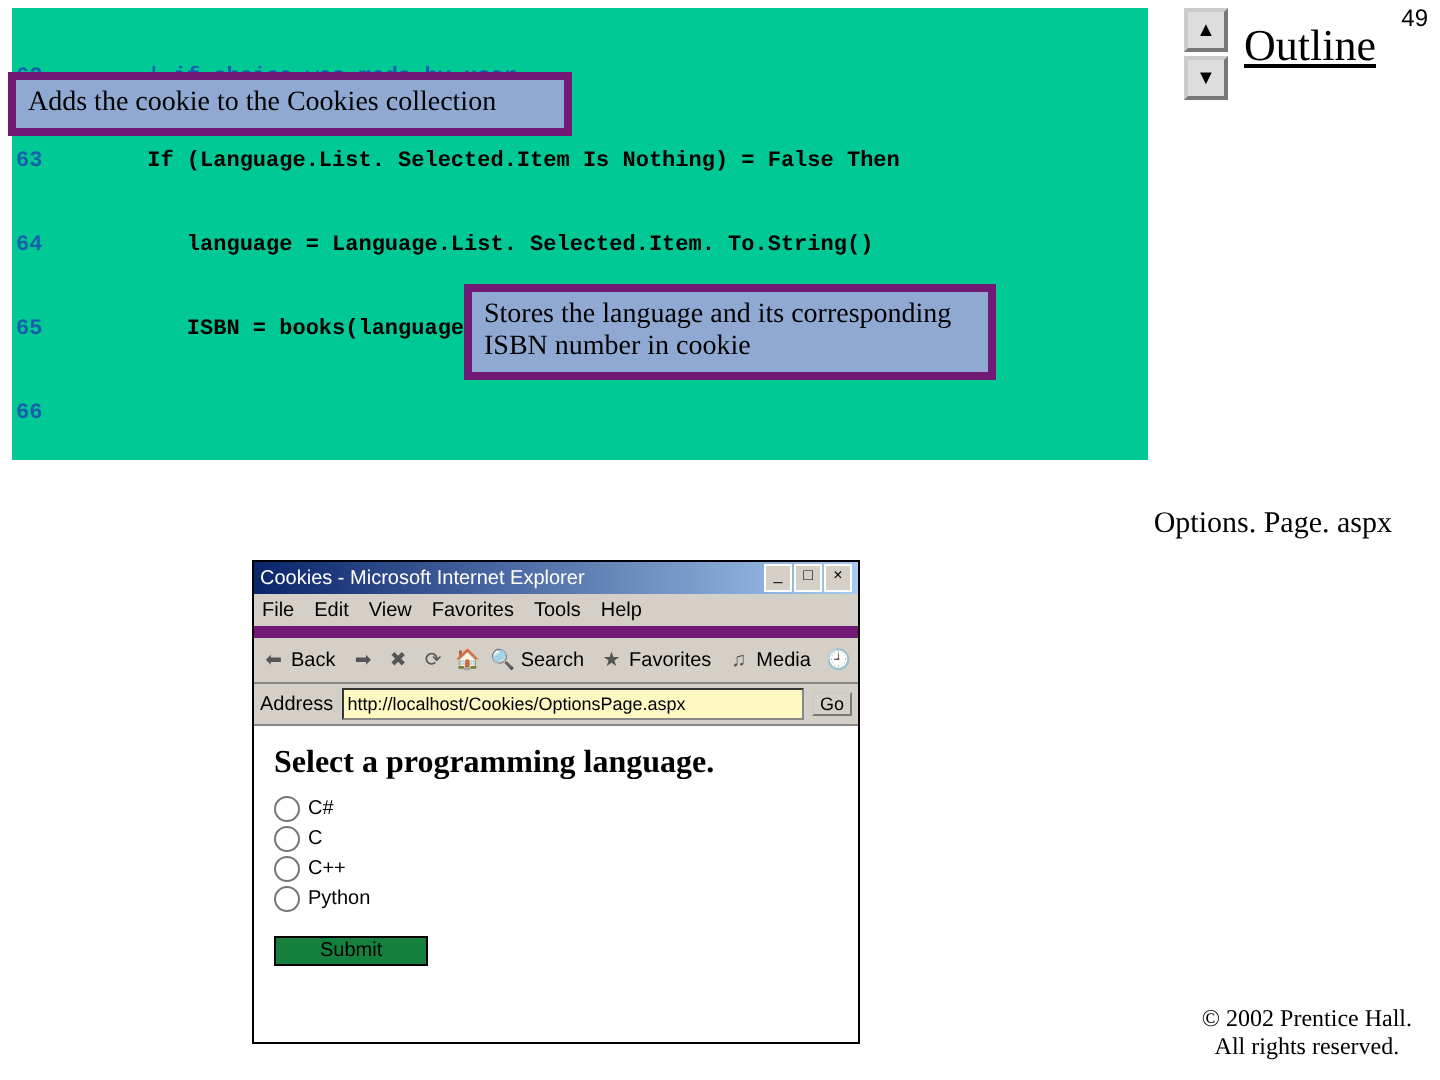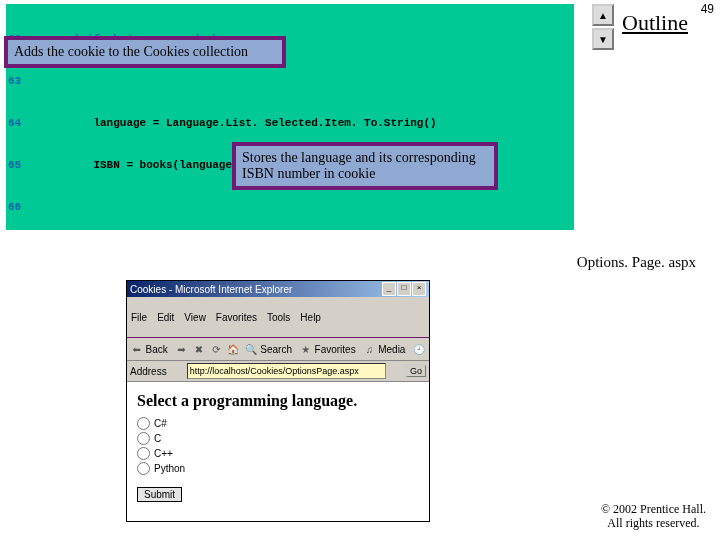--- a/index.html
+++ b/index.html
@@ -132,23 +132,23 @@
   .titlebar .winbtn {
     width: 12px; height: 12px; background:#D4D0C8; border:1px solid #fff;
     font-size:8px; text-align:center; line-height:10px; color:#000; cursor:pointer;
   }
   .menubar {
     height: 16px;
     background: #D4D0C8;
     display: flex;
     align-items: center;
     gap: 10px;
-    padding: 12px 4px;
-    font-size: 10px;
-    border-bottom: 1px solid #701a75;
+    padding: 0 4px;
+    font-size: 10px;
+    border-bottom: 6px solid #701a75;
   }
   .toolbar {
     height: 22px;
     background: #D4D0C8;
     border-bottom: 1px solid #888;
     display: flex;
     align-items: center;
     padding: 0 2px;
     gap: 2px;
   }
@@ -157,21 +157,21 @@
     display:flex; align-items:center; justify-content:center;
     font-size:10px; color:#555; cursor:pointer;
   }
   .tb-label { font-size:10px; margin-left:-1px; margin-right:4px;}
   .addrbar {
     height: 20px;
     background: #D4D0C8;
     display: flex;
     align-items: center;
     padding: 0 3px;
-    gap: 20px;
+    gap: 4px;
     border-bottom: 1px solid #888;
   }
   .addr-input {
     flex: 1;
     height: 14px;
     border: 1px inset #888;
     background: #fef9c3;
     font-size: 9px;
     padding: 0 2px;
     outline: none;
@@ -197,32 +197,32 @@
     display: flex;
     align-items: center;
     gap: 4px;
     font-size: 10px;
     margin: 2px 0;
   }
   .radio-row input { margin:0; }
   .submit-btn {
     margin-top: 10px;
     font-size: 10px;
-    padding: 1px 6px;
+    padding: 1px 22px;
     border: 1px solid #000;
-    background: #e5e5e5;
+    background: #15803d;
     cursor: pointer;
   }
 </style>
 </head>
 <body>
 
 <div class="code-block">
   <div class="code-line"><span class="lineno">62</span><span class="comment">      ' if choice was made by user</span></div>
-  <div class="code-line"><span class="lineno">63</span></div>
+  <div class="code-line"><span class="lineno">63</span><span class="blk">      If (Language.List. Selected.Item Is Nothing) = False Then</span></div>
   <div class="code-line"><span class="lineno">64</span><span class="blk">         language = Language.List. Selected.Item. To.String()</span></div>
   <div class="code-line"><span class="lineno">65</span><span class="blk">         ISBN = books(language).To.String()</span></div>
   <div class="code-line"><span class="lineno">66</span><span class="blk"></span></div>
   
   
   
   
   
   
   

